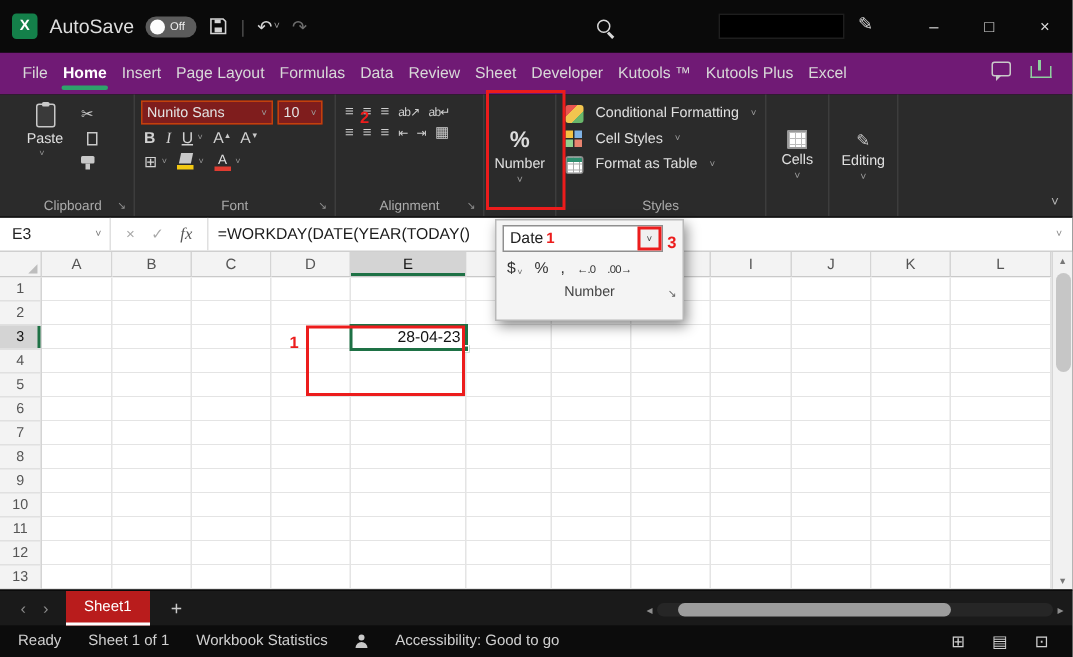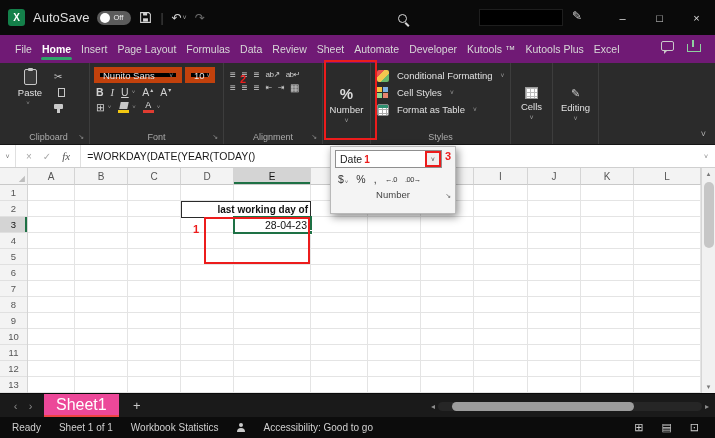--- a/index.html
+++ b/index.html
@@ -55,21 +55,21 @@
   .icon-clipboard::before{content:'';position:absolute;top:-2px;left:3px;width:5px;height:3px;background:#c9c9c9;border-radius:1px}
   .minis{display:flex;flex-direction:column;justify-content:flex-start;gap:4px;padding-top:3px;margin-left:6px}
   .mini-ic{height:12px;display:flex;align-items:center;color:#c9c9c9;font-size:10px}
   .icon-copy{width:7px;height:9px;border:1px solid #c9c9c9;position:relative;margin-left:4px;background:#2b2b2b}
   .icon-copy::before{content:'';position:absolute;left:-4px;top:-3px;width:7px;height:9px;border:1px solid #c9c9c9;z-index:-1}
   .icon-painter{width:9px;height:5px;background:#c9c9c9;border-radius:1px;position:relative;margin-top:-4px}
   .icon-painter::after{content:'';position:absolute;top:5px;left:3px;width:3px;height:4px;background:#c9c9c9}
   
   .g-font{width:134px}
   .fr1{display:flex;gap:3px}
-  .combo{background:#000000;border:6px solid #c2410c;height:16px;display:flex;align-items:center;font-size:9.5px;color:#e3e3e3;padding:0 3px;gap:2px}
+  .combo{background:#7f1d1d;border:1px solid #c2410c;height:16px;display:flex;align-items:center;font-size:9.5px;color:#e3e3e3;padding:0 3px;gap:2px}
   .combo .cchev{margin-left:auto;font-size:6.5px;color:#9c9c9c}
   .fname{width:88px}.fsize{width:30px}
   .fr2,.fr3{display:flex;align-items:center;gap:7px;margin-top:3px;font-size:10.5px;color:#d2d2d2;padding-left:2px}
   .bold{font-weight:bold}.ital{font-style:italic;font-family:"Liberation Serif",serif}.undl{text-decoration:underline}
   .tinychev{font-size:6px;color:#9a9a9a;margin-left:-4px}
   .sz{display:flex;align-items:flex-start;gap:1px}.sz .mini{font-size:6px;color:#c9c9c9}
   .clrbtn{display:flex;flex-direction:column;align-items:center;gap:1px}
   .icon-fill{width:8px;height:7px;background:#c9c9c9;transform:skewX(-12deg)}
   .cbar{width:11px;height:3px}
   .fonticon-a{font-size:9px;color:#e0e0e0;line-height:8px}
@@ -124,37 +124,37 @@
   .selcell{position:absolute;left:205px;top:31px;width:79px;height:18px;border:2px solid #1e7145;background:#fff;display:flex;align-items:center;justify-content:flex-end;padding-right:3px;font-size:10.5px;color:#111;z-index:4}
   .handle{position:absolute;right:-3px;bottom:-3px;width:5px;height:5px;background:#1e7145;border:1px solid #fff}
   .vscroll{position:absolute;right:0;top:0;height:100%;width:14px;background:#f1f1f1;border-left:1px solid #d6d6d6;display:flex;flex-direction:column;align-items:center;color:#777;font-size:7px}
   .vthumb{width:10px;height:66px;background:#c6c6c6;border-radius:5px;margin-top:2px}
   .varr{height:12px;display:flex;align-items:center}
   .vdown{margin-top:auto}
 
   
   .sheetbar{height:24px;background:#1a1a1a;display:flex;align-items:center;padding-left:8px;position:relative;border-top:1px solid #0a0a0a}
   .snav{width:15px;text-align:center;color:#8c8c8c;font-size:11px}
-  .stab{height:23px;display:flex;align-items:center;padding:0 12px;color:#fff;font-size:16px;background:#ec4899;border-bottom:2px solid #ef4444;margin-left:6px}
+  .stab{height:23px;display:flex;align-items:center;padding:0 12px;color:#fff;font-size:10px;background:#b91c1c;border-bottom:2px solid #ffffff;margin-left:6px}
   .addsheet{margin-left:10px;color:#c9c9c9;font-size:13px;width:16px;text-align:center}
   .hscroll{position:absolute;right:6px;top:7px;width:278px;height:10px;display:flex;align-items:center;gap:3px;color:#8e8e8e;font-size:8px}
   .htrack{flex:1;height:9px;position:relative;background:#262626;border-radius:5px}
   .hthumb{position:absolute;left:14px;width:182px;height:9px;background:#9c9c9c;border-radius:5px}
 
   
   .statusbar{height:21px;background:#0c0c0c;display:flex;align-items:center;padding:0 12px;gap:18px;font-size:10px;color:#d0d0d0}
   .acc{display:flex;align-items:center;gap:18px}
   .person{width:9px;height:9px;position:relative;display:inline-block}
   .person::before{content:'';position:absolute;top:0;left:3px;width:4px;height:4px;border-radius:50%;background:#c9c9c9}
   .person::after{content:'';position:absolute;bottom:0;left:1px;width:8px;height:4px;border-radius:4px 4px 0 0;background:#c9c9c9}
   .views{margin-left:auto;display:flex;gap:18px;font-size:11px;color:#cfcfcf;padding-right:4px}
 
   
   .flyout{position:absolute;left:330px;top:146px;width:126px;height:68px;background:#f4f4f4;border:1px solid #b9b9b9;box-shadow:2px 3px 8px rgba(0,0,0,.45);z-index:40;padding:3px 4px 2px;display:flex;flex-direction:column}
-  .frow1{display:flex;align-items:flex-start;gap:3px}
+  .frow1{display:flex;align-items:flex-end;gap:3px}
   .fcombo{display:flex;align-items:center;background:#fff;border:1px solid #8f8f8f;height:18px;flex:1}
   .fcombo .txt{padding-left:4px;font-size:10.5px;color:#222}
   .combo-mark{color:#ec1c1c;font-weight:bold;font-size:10px;margin-left:2px}
   .fchev{margin-left:auto;width:16px;height:16px;border:2px solid #ec1c1c;display:flex;align-items:center;justify-content:center;font-size:6.5px;color:#444;background:#f0f0f0}
   .anno3{color:#ec1c1c;font-weight:bold;font-size:11px}
   .ficons{display:flex;align-items:center;gap:8px;margin:5px 3px 0;color:#333;font-size:10.5px}
   .fd{display:flex;align-items:flex-end;gap:1px}
   .fd .mini{font-size:6px;color:#666}
   .fdec{font-size:7.5px;letter-spacing:-.5px;color:#333}
   .fnum{display:flex;align-items:center;justify-content:center;font-size:9.5px;color:#444;margin-top:4px;position:relative}
@@ -205,21 +205,20 @@
   <div class="menubar">
     <span style="display:flex">
         <span class="mtab">File</span>
         <span class="mtab active">Home</span>
         <span class="mtab">Insert</span>
         <span class="mtab">Page Layout</span>
         <span class="mtab">Formulas</span>
         <span class="mtab">Data</span>
         <span class="mtab">Review</span>
         <span class="mtab">Sheet</span>
-        <span class="mtab">Automate</span>
         <span class="mtab">Developer</span>
         <span class="mtab">Kutools ™</span>
         <span class="mtab">Kutools Plus</span>
         <span class="mtab">Excel</span>
       </span>
     <span class="micons">
       <span class="bubble"></span>
       <span class="shareic"></span>
     </span>
   </div>
@@ -361,20 +360,21 @@
         <span>Editing</span>
         <span class="chev">˅</span>
       </div>
     </div>
 
 
     <span class="ribcollapse">˅</span>
   </div>
 
   <div class="formulabar">
+    <span class="namebox">E3</span>
     <span class="nchev">˅</span>
     <span class="fbicons">
       <span class="fgray">×</span>
       <span class="fgray">✓</span>
       <span class="ffx">fx</span>
     </span>
     <span class="ftext">=WORKDAY(DATE(YEAR(TODAY()</span>
     <span class="fexp">˅</span>
   </div>
 
@@ -406,21 +406,20 @@
           <div class="rhead">6</div>
           <div class="rhead">7</div>
           <div class="rhead">8</div>
           <div class="rhead">9</div>
           <div class="rhead">10</div>
           <div class="rhead">11</div>
           <div class="rhead">12</div>
           <div class="rhead">13</div>
         </div>
       <div class="cells">
-        <div class="caption">last working day of</div>
         <div class="selcell">
           <span>28-04-23</span>
           <span class="handle"></span>
         </div>
       <div class="vline" style="left: 46px;"></div>
           <div class="vline" style="left: 99px;"></div>
           <div class="vline" style="left: 152px;"></div>
           <div class="vline" style="left: 205px;"></div>
           <div class="vline" style="left: 282px;"></div>
           <div class="vline" style="left: 339px;"></div>

